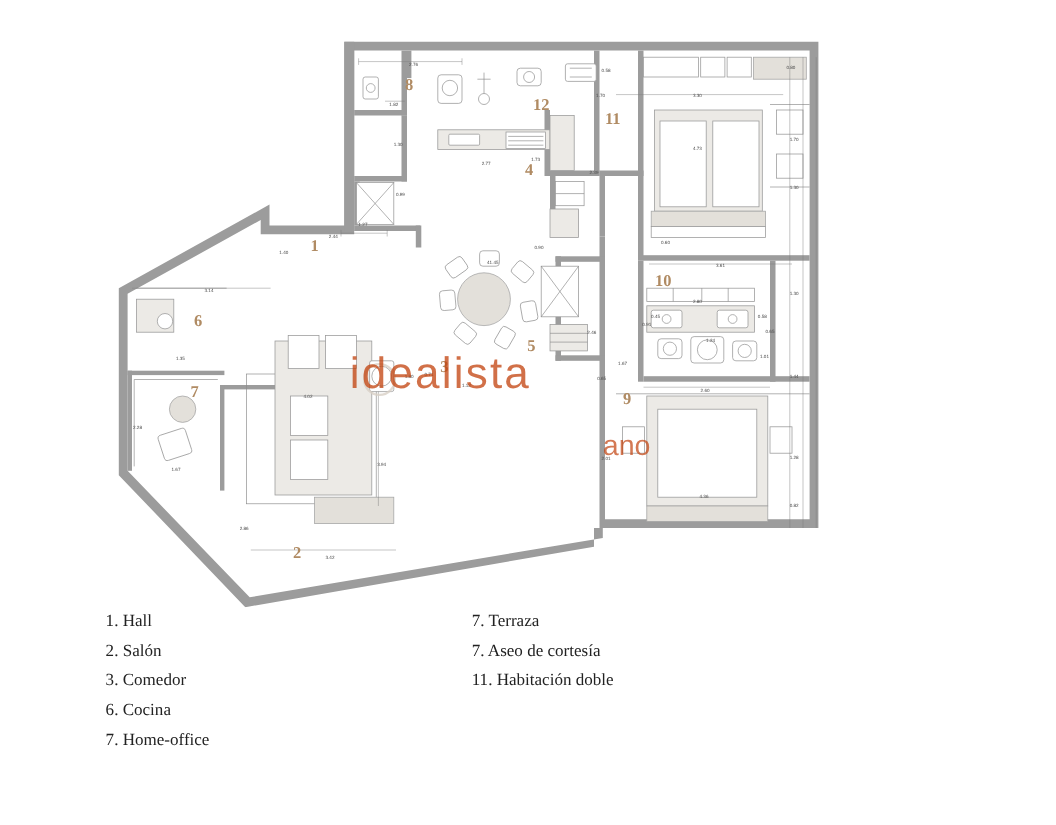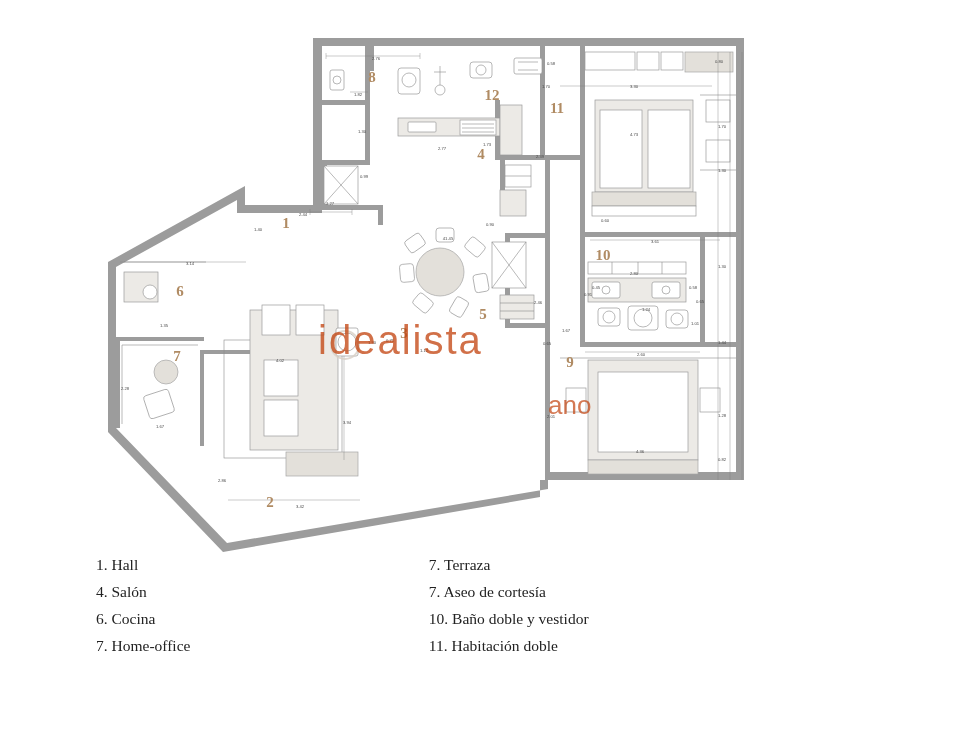--- a/index.html
+++ b/index.html
@@ -332,23 +332,23 @@
 </svg>
 </div>
 
 <div class="wm" id="wm-icon"></div>
 <div class="wm" id="wm-main">idealista</div>
 <div class="wm" id="wm-sub">ano</div>
 
 <div id="legend">
   <div class="legend-col col-left">
     <div class="legend-item">1. Hall</div>
-    <div class="legend-item">4. Salón</div>
+    <div class="legend-item">2. Salón</div>
+    <div class="legend-item">3. Comedor</div>
     <div class="legend-item">6. Cocina</div>
     <div class="legend-item">7. Home-office</div>
   </div>
   <div class="legend-col col-right">
     <div class="legend-item">7. Terraza</div>
     <div class="legend-item">7. Aseo de cortesía</div>
-    <div class="legend-item">10. Baño doble y vestidor</div>
     <div class="legend-item">11. Habitación doble</div>
   </div>
 </div>
 
 </body></html>

